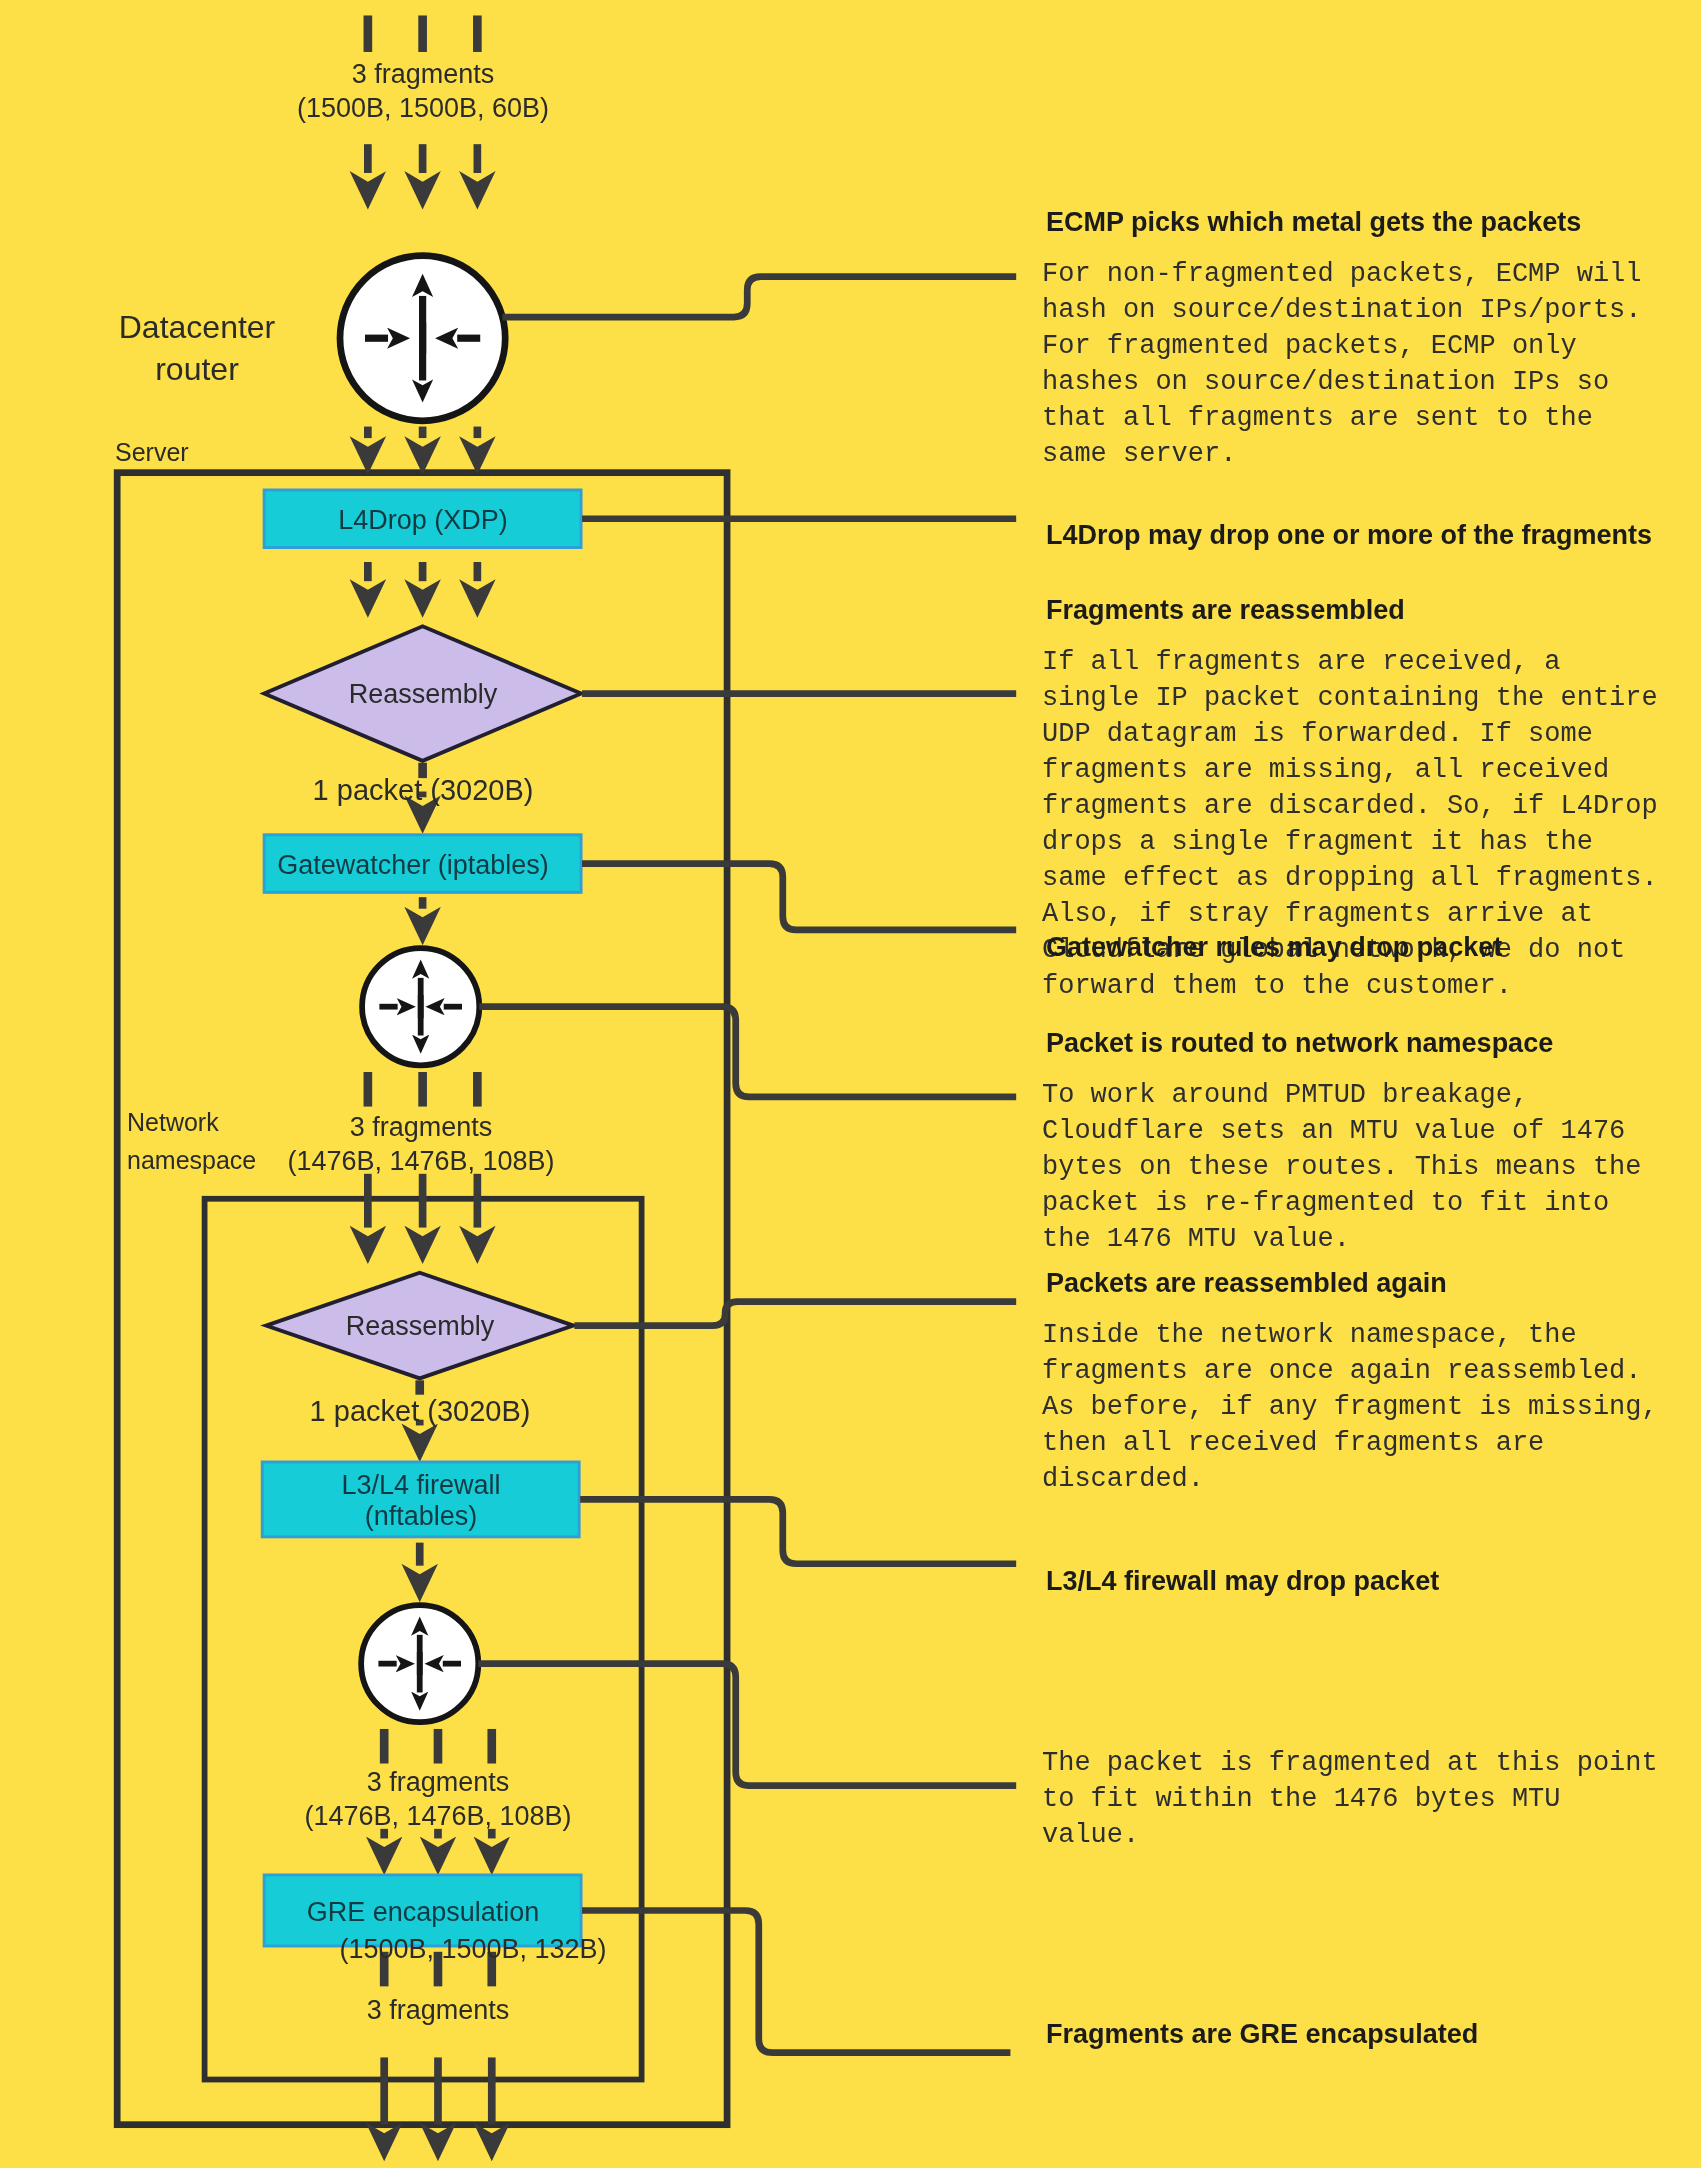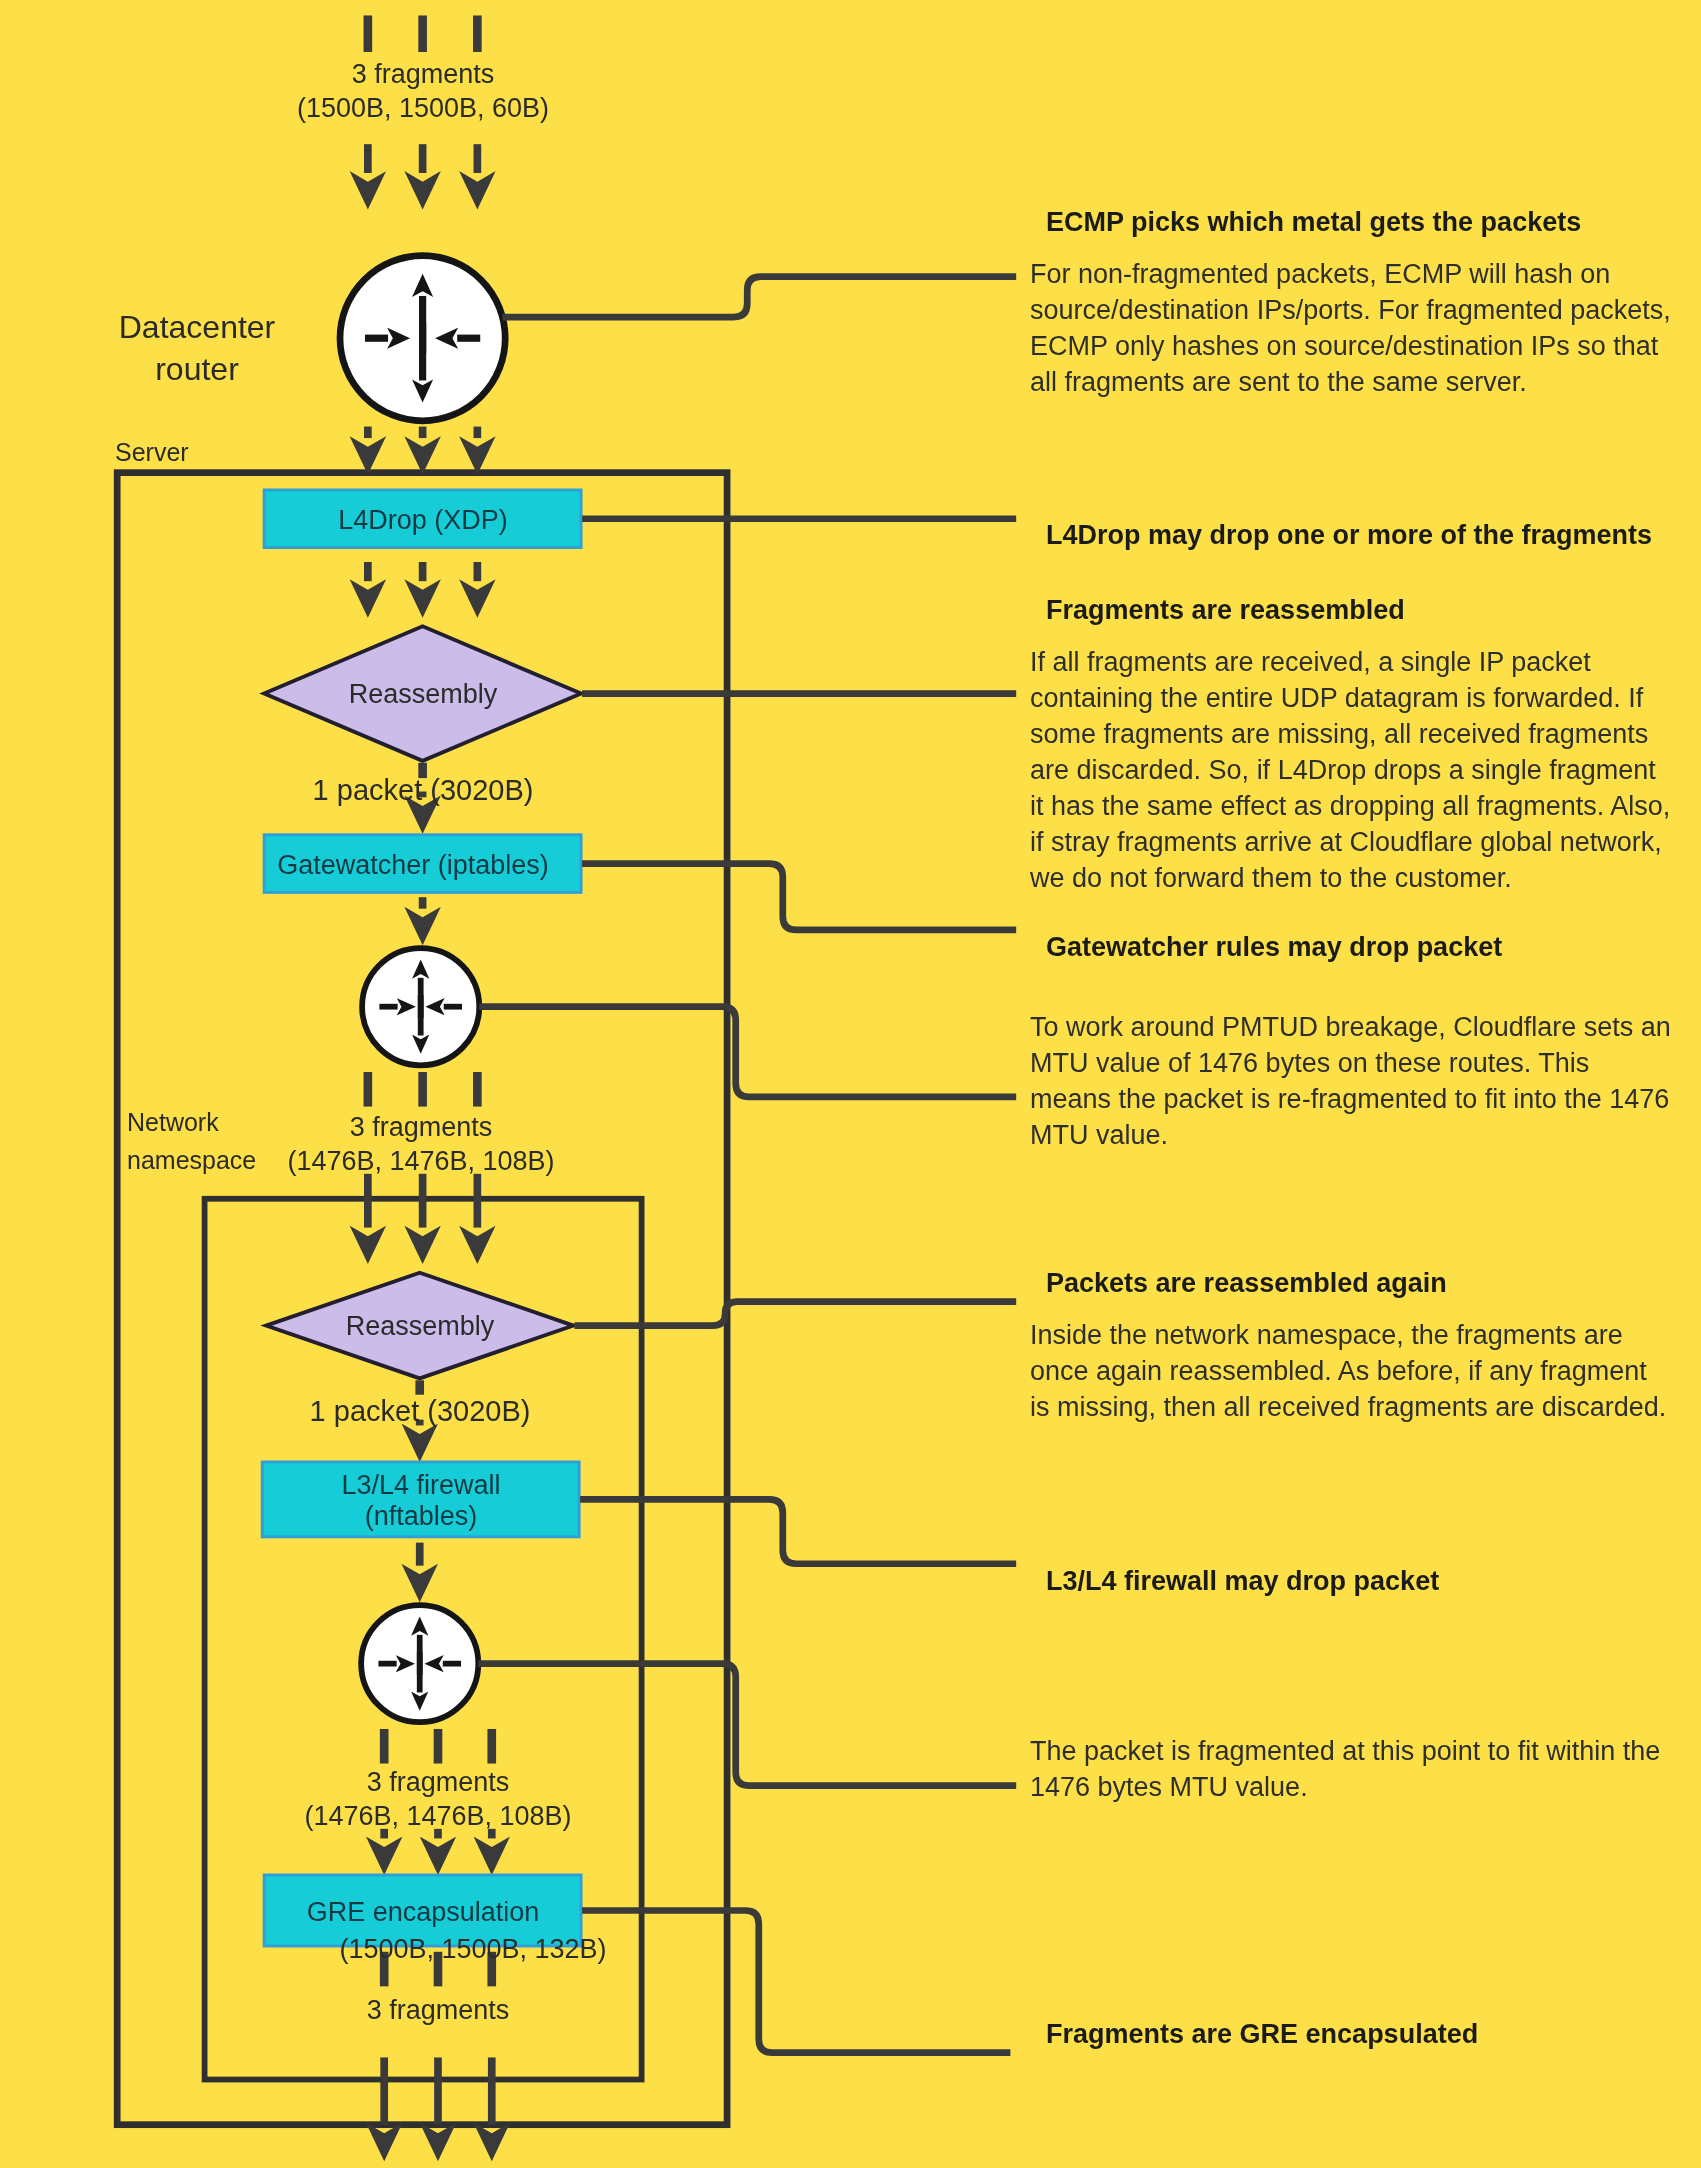--- a/index.html
+++ b/index.html
@@ -12,21 +12,21 @@
   .dlabel{position:absolute;transform:translateX(-50%);text-align:center;
           font-size:27px;line-height:33px;color:#2b2b2b;white-space:nowrap;}
   .dlabel.big{font-size:29px;}
   .boxlabel{color:#123a44;}
   
   .llabel{position:absolute;font-size:25px;line-height:37px;color:#2b2b2b;white-space:nowrap;}
   .llabel.rlabel{font-size:32px;line-height:42px;text-align:center;transform:translateX(-50%);}
   
   .ann{position:absolute;left:1030px;width:642px;font-size:27px;line-height:36px;color:#2e2e2e;}
   .ann h3{margin:16px;padding:0;font-size:27px;line-height:36px;font-weight:bold;color:#1b1b1b;}
-  .ann p{margin:0;padding:0;}
+  .ann p{margin:12px;padding:0;font-family:Liberation Mono, monospace;}
   .ann p:empty{display:none;}
 </style>
 </head>
 <body>
 
 <div id="canvas">
 
   <svg class="layer" width="1701" height="2168" viewBox="0 0 1771 2257">
     <defs>
       <marker id="ah" markerUnits="userSpaceOnUse" markerWidth="44" markerHeight="40" refX="2" refY="19" orient="auto">
@@ -250,20 +250,21 @@
     <h3>Fragments are reassembled</h3>
     <p>If all fragments are received, a single IP packet containing the entire UDP datagram is forwarded. If some fragments are missing, all received fragments are discarded. So, if L4Drop drops a single fragment it has the same effect as dropping all fragments. Also, if stray fragments arrive at Cloudflare global network, we do not forward them to the customer.</p>
   </div>
 
   <div class="ann" style="top:913px;">
     <h3>Gatewatcher rules may drop packet</h3>
 
   </div>
 
   <div class="ann" style="top:1009px;">
+    <h3>Packet is routed to network namespace</h3>
     <p>To work around PMTUD breakage, Cloudflare sets an MTU value of 1476 bytes on these routes. This means the packet is re-fragmented to fit into the 1476 MTU value.</p>
   </div>
 
   <div class="ann" style="top:1249px;">
     <h3>Packets are reassembled again</h3>
     <p>Inside the network namespace, the fragments are once again reassembled. As before, if any fragment is missing, then all received fragments are discarded.</p>
   </div>
 
   <div class="ann" style="top:1547px;">
     <h3>L3/L4 firewall may drop packet</h3>

